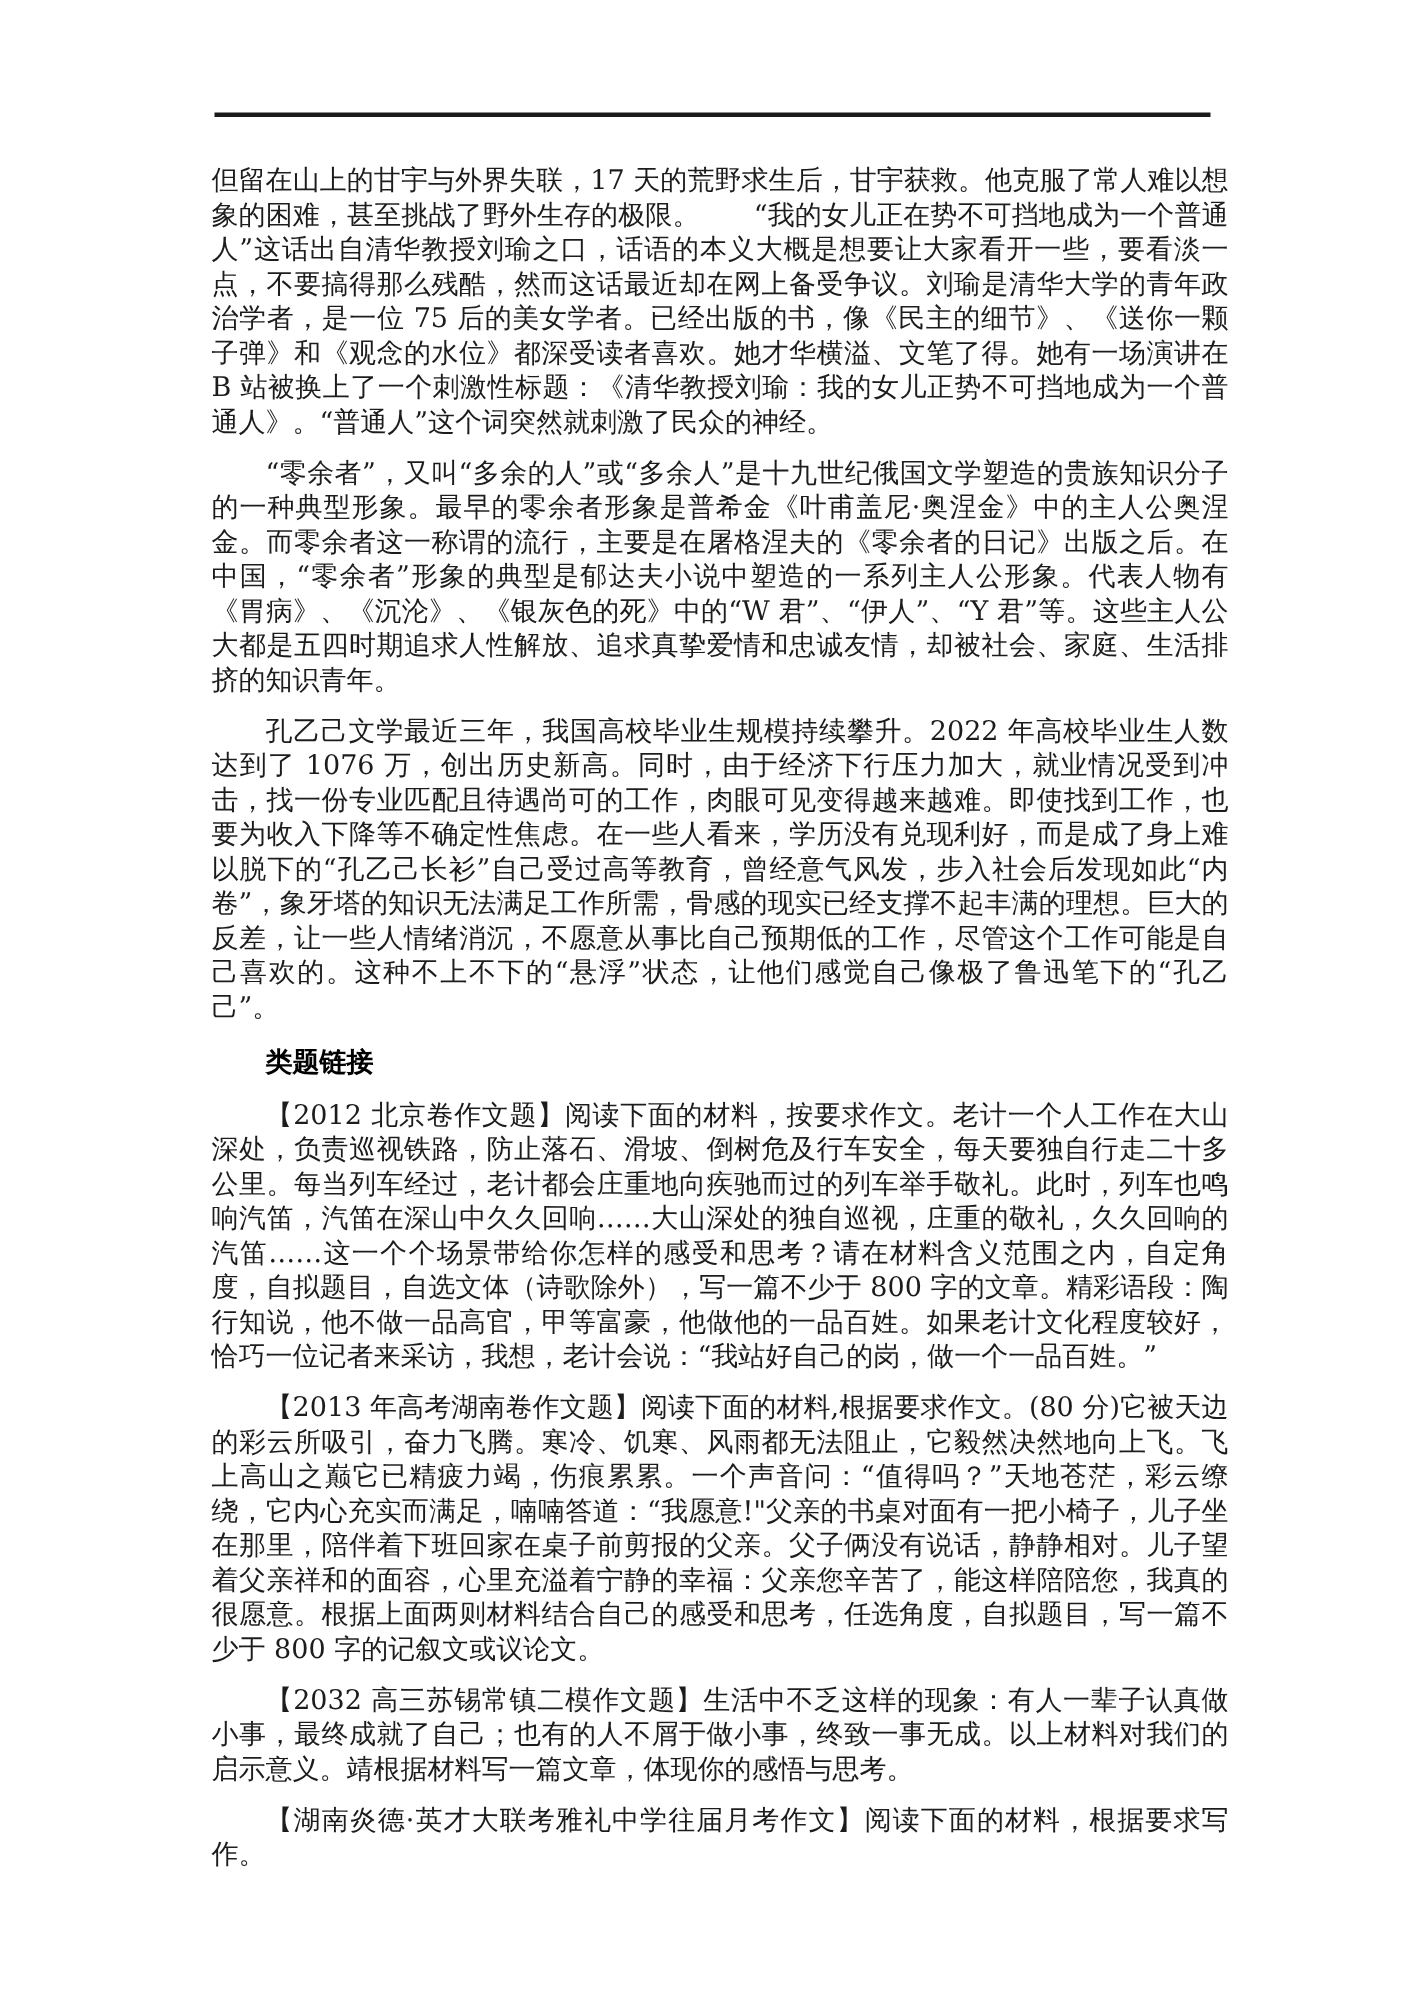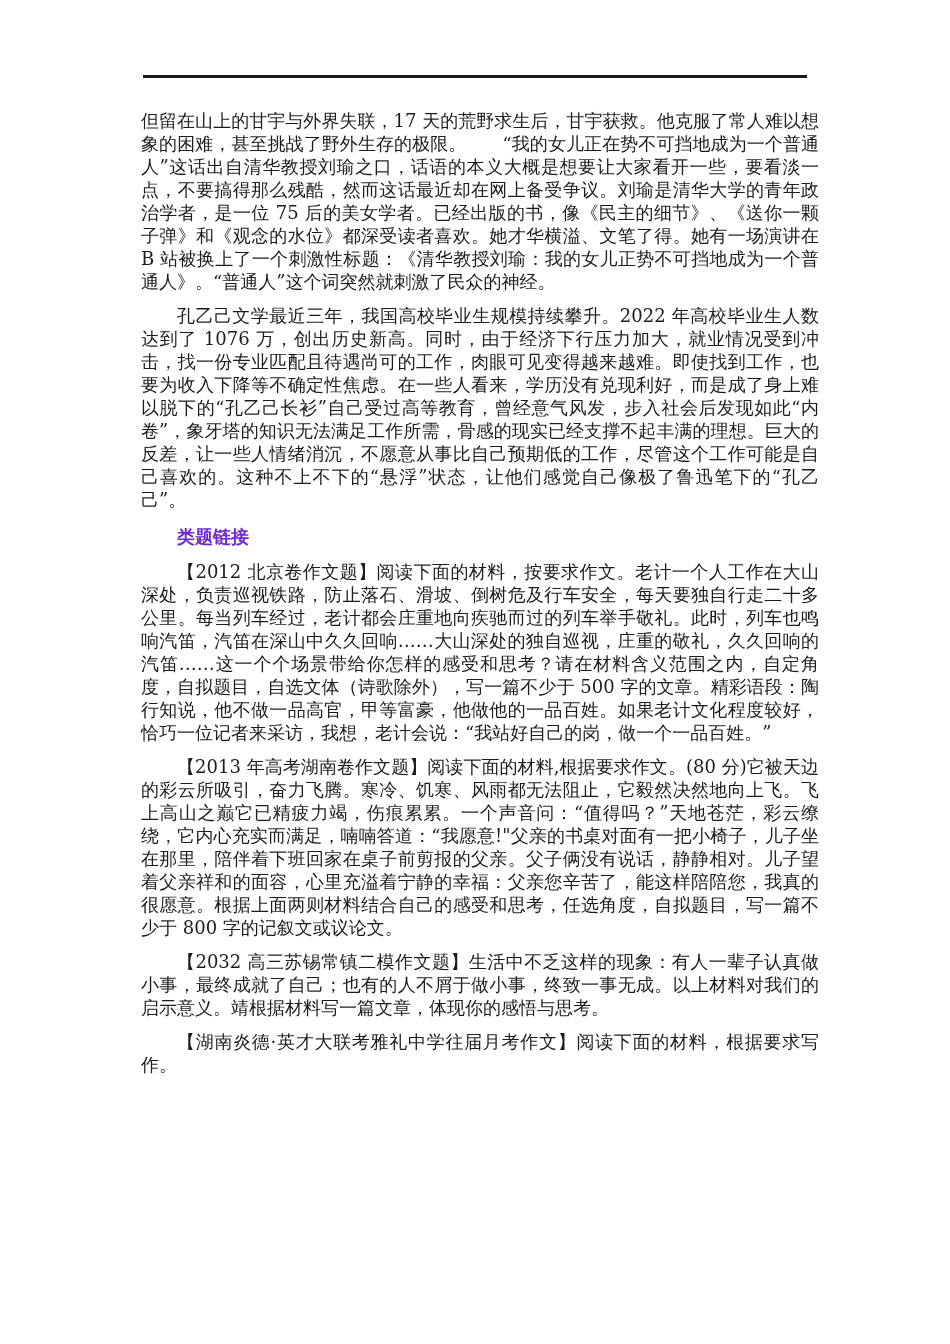--- a/index.html
+++ b/index.html
@@ -40,31 +40,32 @@
   }
   .content p.no-indent {
     text-indent: 0;
   }
   .content h2.section-heading {
     font-size: 18px;
     line-height: 23px;
     font-weight: bold;
     margin: 14px 0 12px 0;
     text-indent: 2em;
-    color: #6d28d9;
+    color: #000000;
     font-family: "DejaVu Sans", "Liberation Sans", sans-serif;
   }
 </style>
 </head>
 <body>
 
 <div class="page">
   <div class="top-rule"></div>
   <div class="content">
     <p class="no-indent">但留在山上的甘宇与外界失联，17 天的荒野求生后，甘宇获救。他克服了常人难以想象的困难，甚至挑战了野外生存的极限。　　“我的女儿正在势不可挡地成为一个普通人”这话出自清华教授刘瑜之口，话语的本义大概是想要让大家看开一些，要看淡一点，不要搞得那么残酷，然而这话最近却在网上备受争议。刘瑜是清华大学的青年政治学者，是一位 75 后的美女学者。已经出版的书，像《民主的细节》、《送你一颗子弹》和《观念的水位》都深受读者喜欢。她才华横溢、文笔了得。她有一场演讲在 B 站被换上了一个刺激性标题：《清华教授刘瑜：我的女儿正势不可挡地成为一个普通人》。“普通人”这个词突然就刺激了民众的神经。</p>
+    <p>“零余者”，又叫“多余的人”或“多余人”是十九世纪俄国文学塑造的贵族知识分子的一种典型形象。最早的零余者形象是普希金《叶甫盖尼·奥涅金》中的主人公奥涅金。而零余者这一称谓的流行，主要是在屠格涅夫的《零余者的日记》出版之后。在中国，“零余者”形象的典型是郁达夫小说中塑造的一系列主人公形象。代表人物有《胃病》、《沉沦》、《银灰色的死》中的“W 君”、“伊人”、“Y 君”等。这些主人公大都是五四时期追求人性解放、追求真挚爱情和忠诚友情，却被社会、家庭、生活排挤的知识青年。</p>
     <p>孔乙己文学最近三年，我国高校毕业生规模持续攀升。2022 年高校毕业生人数达到了 1076 万，创出历史新高。同时，由于经济下行压力加大，就业情况受到冲击，找一份专业匹配且待遇尚可的工作，肉眼可见变得越来越难。即使找到工作，也要为收入下降等不确定性焦虑。在一些人看来，学历没有兑现利好，而是成了身上难以脱下的“孔乙己长衫”自己受过高等教育，曾经意气风发，步入社会后发现如此“内卷”，象牙塔的知识无法满足工作所需，骨感的现实已经支撑不起丰满的理想。巨大的反差，让一些人情绪消沉，不愿意从事比自己预期低的工作，尽管这个工作可能是自己喜欢的。这种不上不下的“悬浮”状态，让他们感觉自己像极了鲁迅笔下的“孔乙己”。</p>
     <h2 class="section-heading">类题链接</h2>
-    <p>【2012 北京卷作文题】阅读下面的材料，按要求作文。老计一个人工作在大山深处，负责巡视铁路，防止落石、滑坡、倒树危及行车安全，每天要独自行走二十多公里。每当列车经过，老计都会庄重地向疾驰而过的列车举手敬礼。此时，列车也鸣响汽笛，汽笛在深山中久久回响……大山深处的独自巡视，庄重的敬礼，久久回响的汽笛……这一个个场景带给你怎样的感受和思考？请在材料含义范围之内，自定角度，自拟题目，自选文体（诗歌除外），写一篇不少于 500 字的文章。精彩语段：陶行知说，他不做一品高官，甲等富豪，他做他的一品百姓。如果老计文化程度较好，恰巧一位记者来采访，我想，老计会说：“我站好自己的岗，做一个一品百姓。”</p>
+    <p>【2012 北京卷作文题】阅读下面的材料，按要求作文。老计一个人工作在大山深处，负责巡视铁路，防止落石、滑坡、倒树危及行车安全，每天要独自行走二十多公里。每当列车经过，老计都会庄重地向疾驰而过的列车举手敬礼。此时，列车也鸣响汽笛，汽笛在深山中久久回响……大山深处的独自巡视，庄重的敬礼，久久回响的汽笛……这一个个场景带给你怎样的感受和思考？请在材料含义范围之内，自定角度，自拟题目，自选文体（诗歌除外），写一篇不少于 800 字的文章。精彩语段：陶行知说，他不做一品高官，甲等富豪，他做他的一品百姓。如果老计文化程度较好，恰巧一位记者来采访，我想，老计会说：“我站好自己的岗，做一个一品百姓。”</p>
     <p>【2013 年高考湖南卷作文题】阅读下面的材料,根据要求作文。(80 分)它被天边的彩云所吸引，奋力飞腾。寒冷、饥寒、风雨都无法阻止，它毅然决然地向上飞。飞上高山之巅它已精疲力竭，伤痕累累。一个声音问：“值得吗？”天地苍茫，彩云缭绕，它内心充实而满足，喃喃答道：“我愿意!"父亲的书桌对面有一把小椅子，儿子坐在那里，陪伴着下班回家在桌子前剪报的父亲。父子俩没有说话，静静相对。儿子望着父亲祥和的面容，心里充溢着宁静的幸福：父亲您辛苦了，能这样陪陪您，我真的很愿意。根据上面两则材料结合自己的感受和思考，任选角度，自拟题目，写一篇不少于 800 字的记叙文或议论文。</p>
     <p>【2032 高三苏锡常镇二模作文题】生活中不乏这样的现象：有人一辈子认真做小事，最终成就了自己；也有的人不屑于做小事，终致一事无成。以上材料对我们的启示意义。靖根据材料写一篇文章，体现你的感悟与思考。</p>
     <p>【湖南炎德·英才大联考雅礼中学往届月考作文】阅读下面的材料，根据要求写作。</p>
   </div>
 </div>
 
 </body></html>

